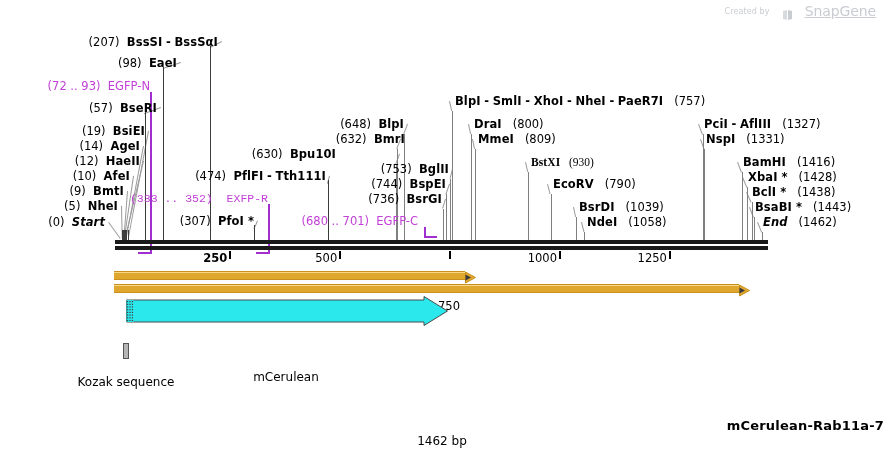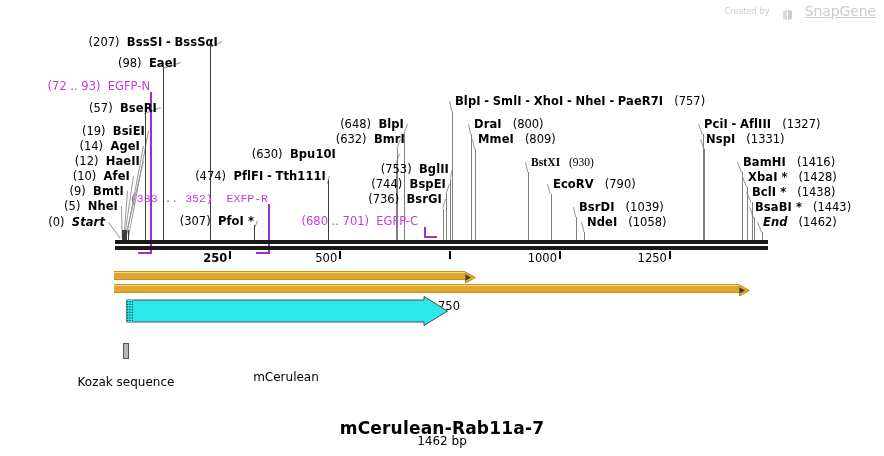--- a/index.html
+++ b/index.html
@@ -126,22 +126,22 @@
     position: absolute;
     font-size: 12px;
     color: #000;
     white-space: nowrap;
     transform: translateX(-50%);
   }
   
   .title {
     position: absolute;
     width: 884px;
-    text-align: center;
-    font-size: 17px;
+    text-align: right;
+    font-size: 13px;
     font-weight: bold;
     letter-spacing: 0.2px;
   }
   .subtitle {
     position: absolute;
     width: 884px;
     text-align: center;
     font-size: 12px;
   }
 </style>

